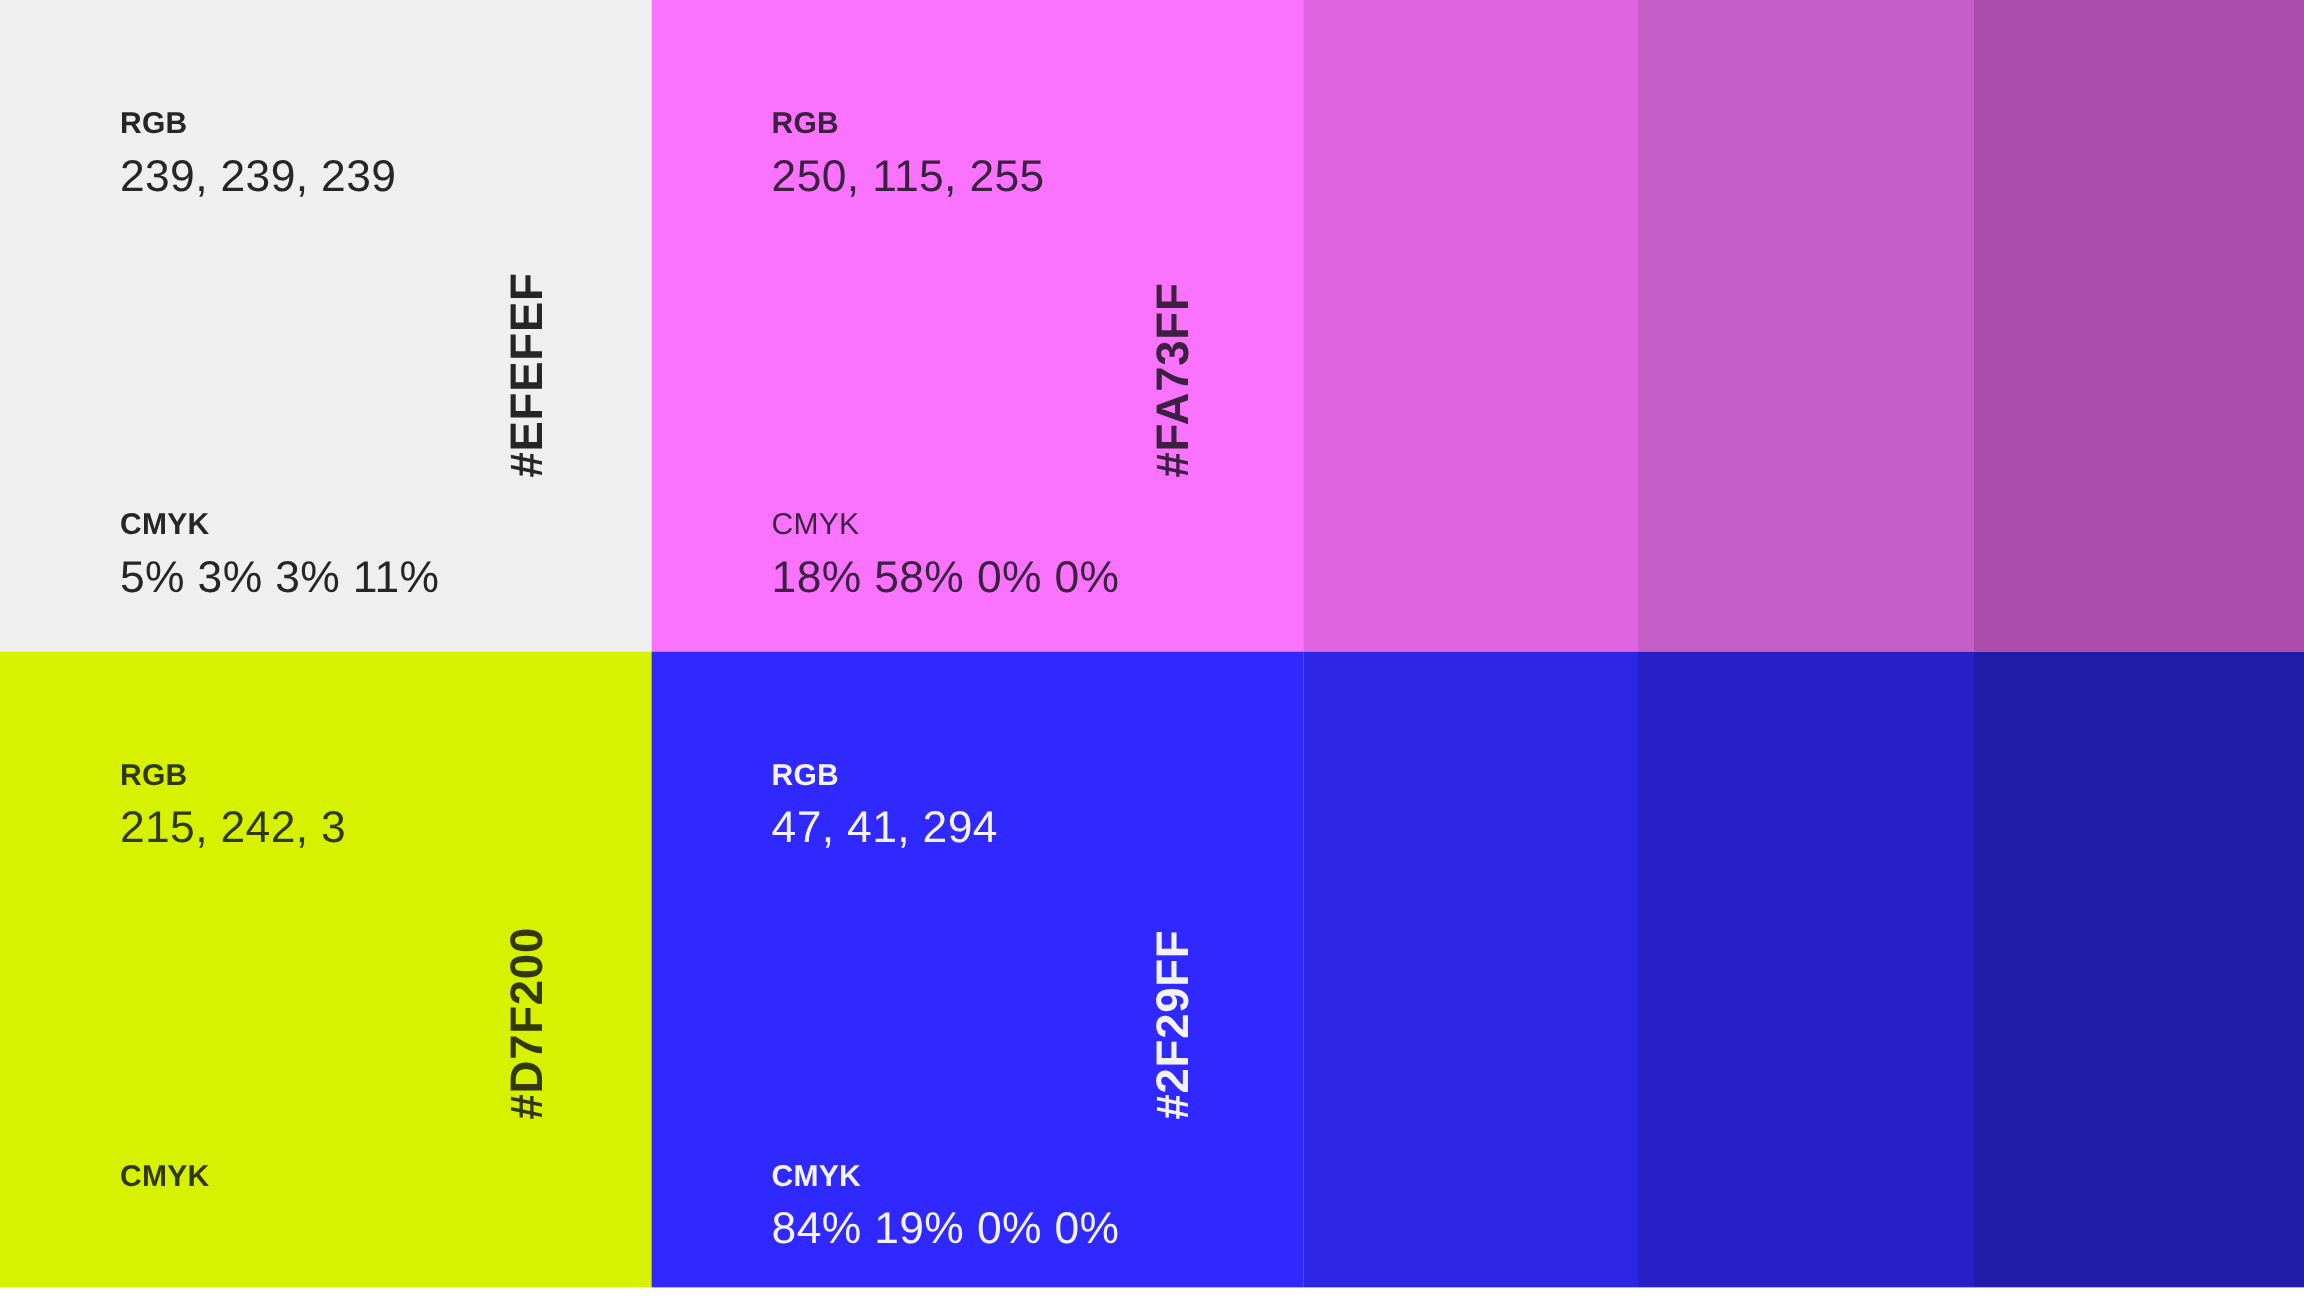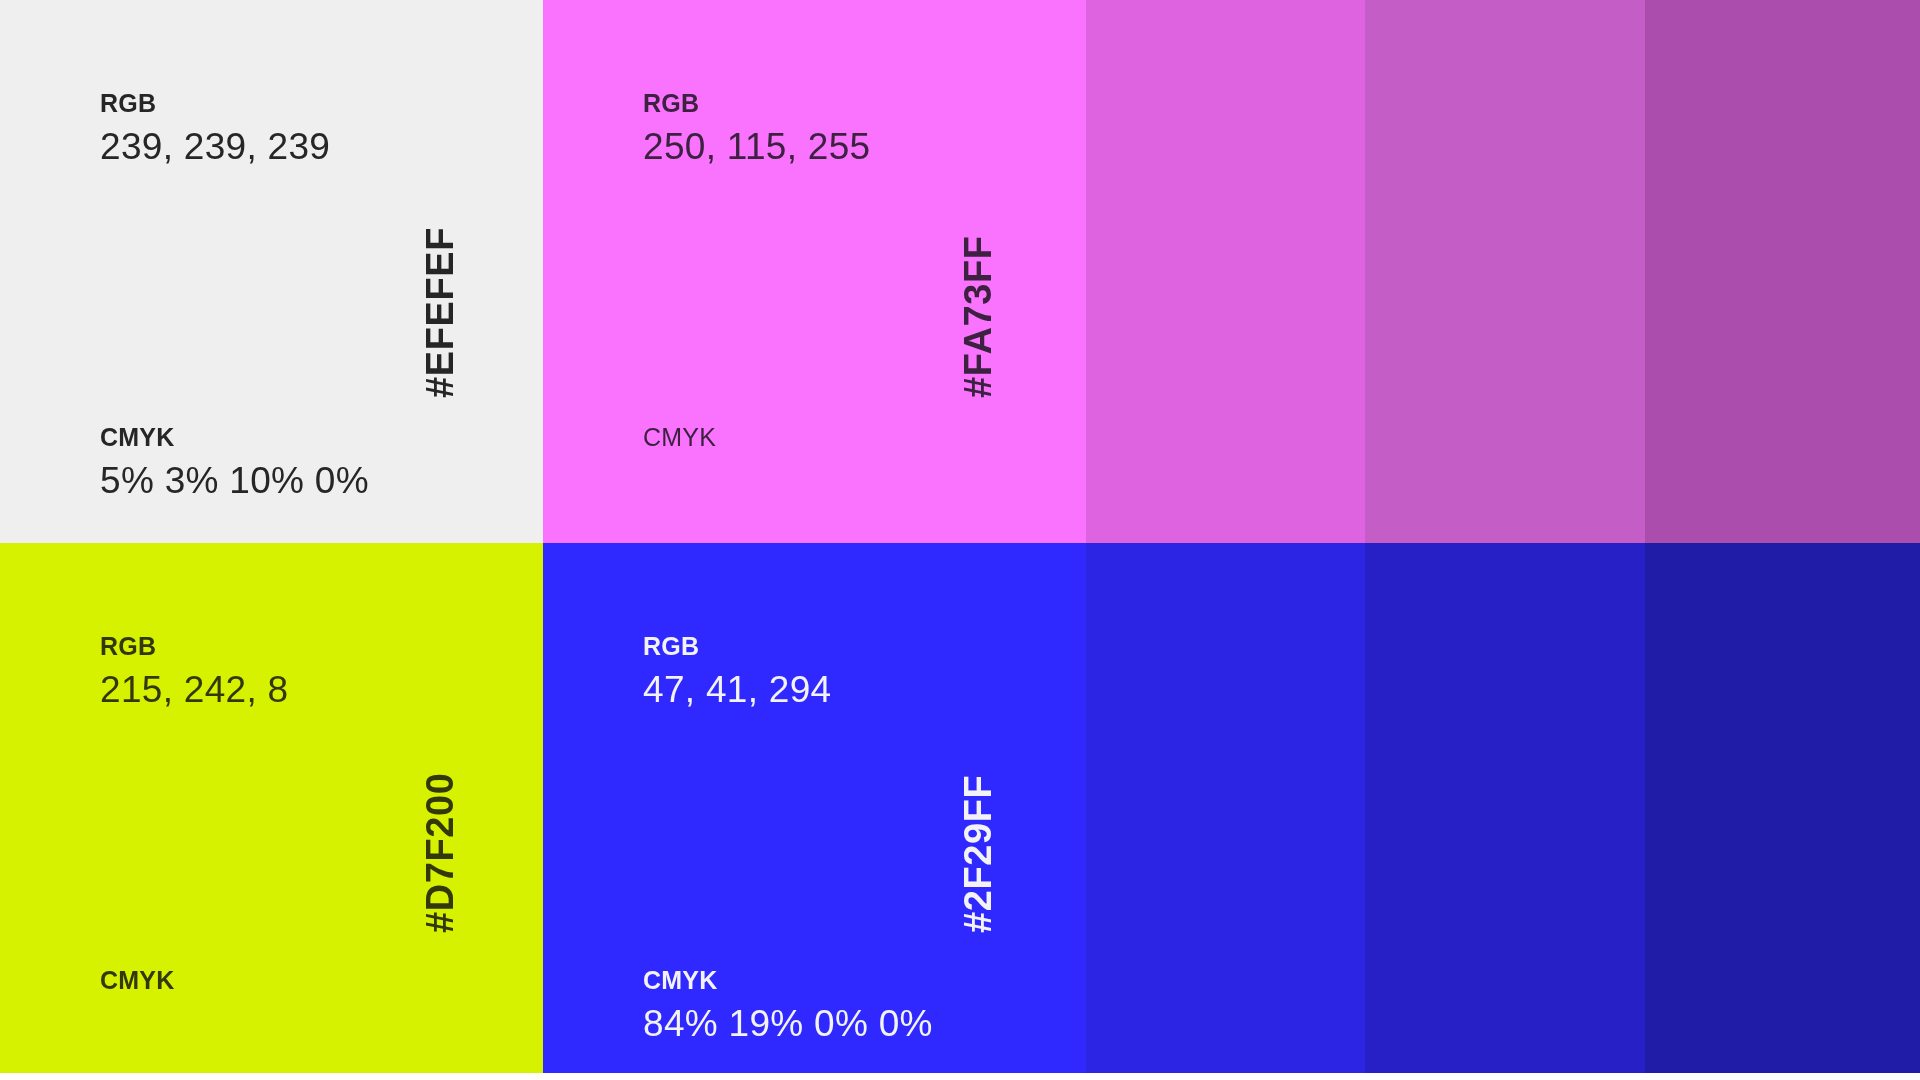--- a/index.html
+++ b/index.html
@@ -99,44 +99,45 @@
 
 <div id="board">
 
   <div class="cell cell-grey" style="background:#EFEFEF;">
     <div class="spec-block spec-rgb">
       <span class="spec-label ink-dark">RGB</span>
       <span class="spec-value ink-dark">239, 239, 239</span>
     </div>
     <div class="spec-block spec-cmyk">
       <span class="spec-label ink-dark">CMYK</span>
-      <span class="spec-value ink-dark">5% 3% 10% 0%</span>
+      <span class="spec-value ink-dark">5% 3% 3% 11%</span>
     </div>
   </div>
   <div class="hexcode hex-grey ink-dark">#EFEFEF</div>
 
   <div class="cell cell-mag" style="background:#FA73FF;">
     <div class="spec-block spec-rgb">
       <span class="spec-label ink-plum">RGB</span>
       <span class="spec-value ink-plum">250, 115, 255</span>
     </div>
     <div class="spec-block spec-cmyk">
       <span class="spec-label regular ink-plum">CMYK</span>
+      <span class="spec-value ink-plum">18% 58% 0% 0%</span>
     </div>
   </div>
   <div class="hexcode hex-mag ink-plum">#FA73FF</div>
 
   <div class="strip strip-a row-top" style="background:#DD63E0;"></div>
   <div class="strip strip-b row-top" style="background:#C45DC6;"></div>
   <div class="strip strip-c row-top" style="background:#AB4DAD;"></div>
 
   <div class="cell cell-lime" style="background:#D7F200;">
     <div class="spec-block spec-rgb">
       <span class="spec-label ink-olive">RGB</span>
-      <span class="spec-value ink-olive">215, 242, 8</span>
+      <span class="spec-value ink-olive">215, 242, 3</span>
     </div>
     <div class="spec-block spec-cmyk">
       <span class="spec-label ink-olive">CMYK</span>
     </div>
   </div>
   <div class="hexcode hex-lime ink-olive">#D7F200</div>
 
   <div class="cell cell-blue" style="background:#2F29FF;">
     <div class="spec-block spec-rgb">
       <span class="spec-label ink-light">RGB</span>

